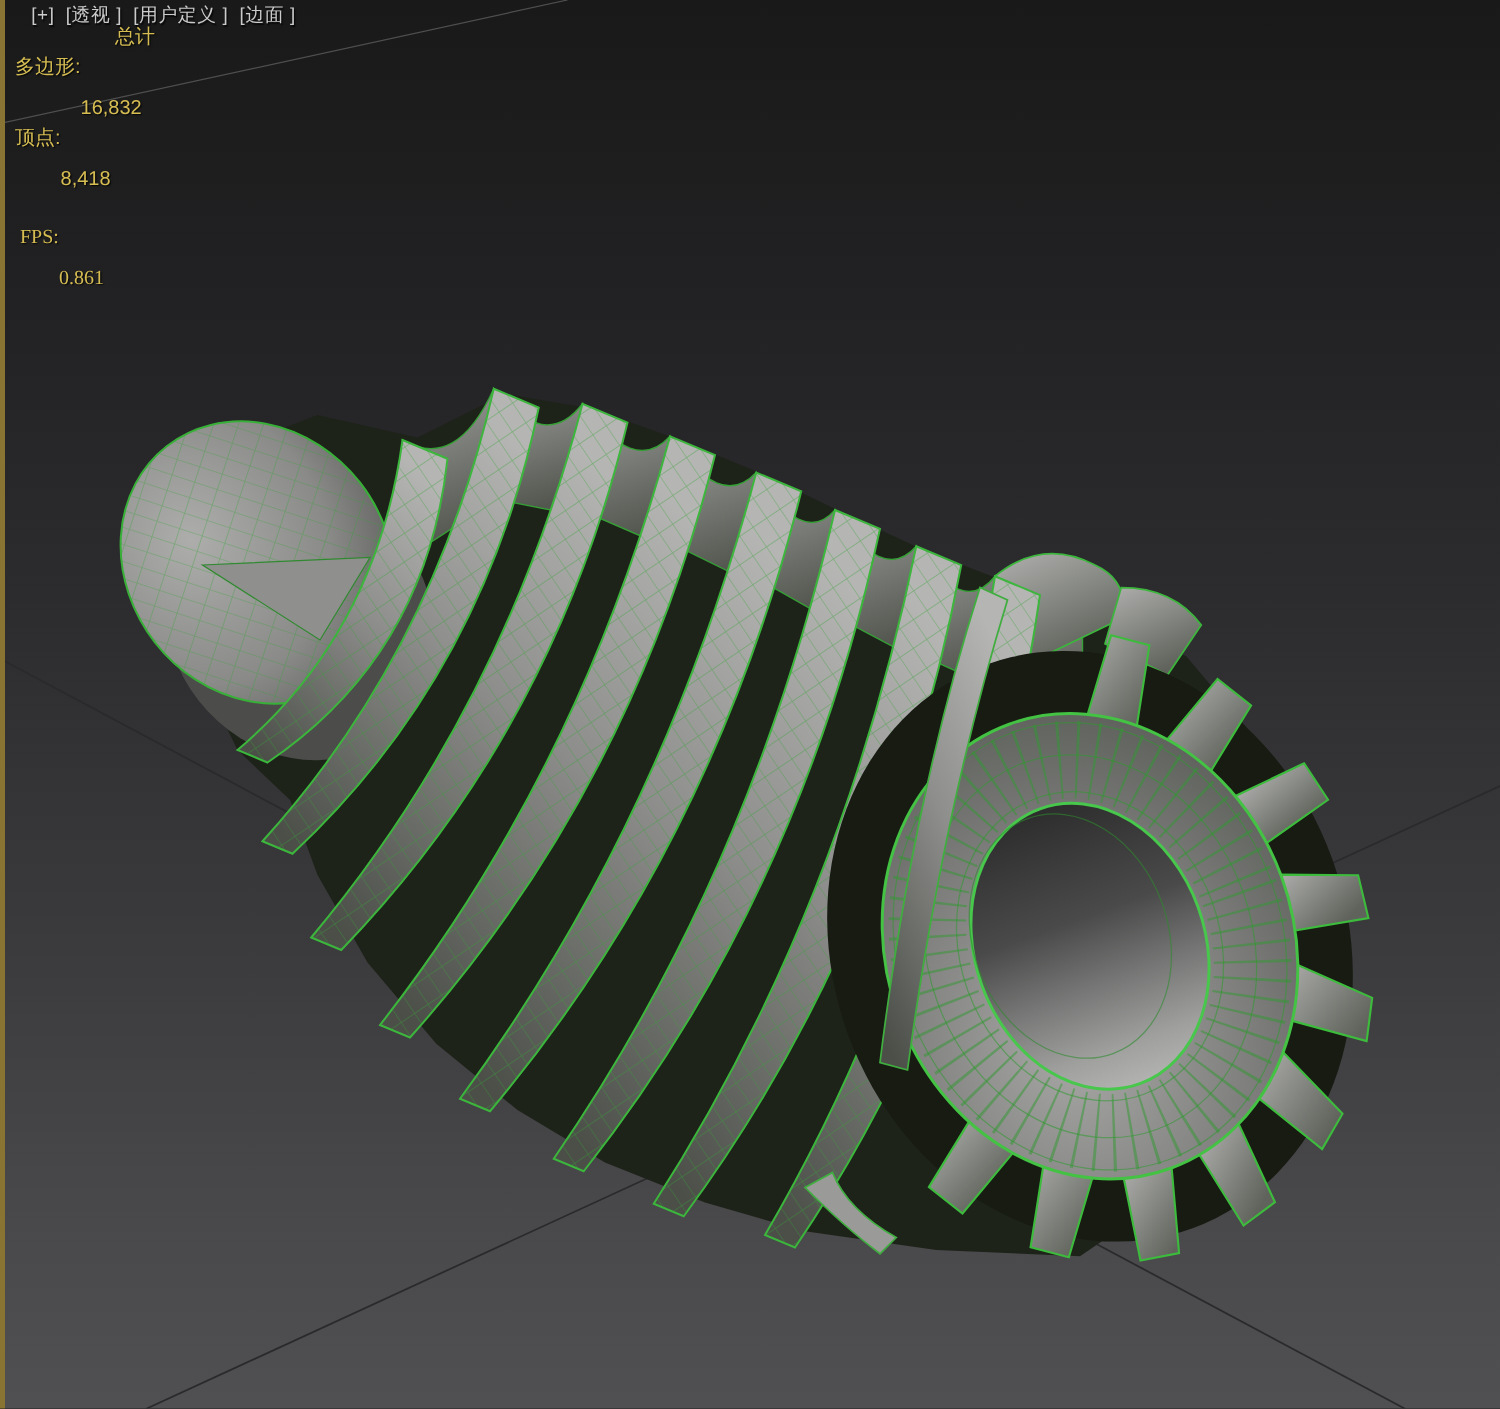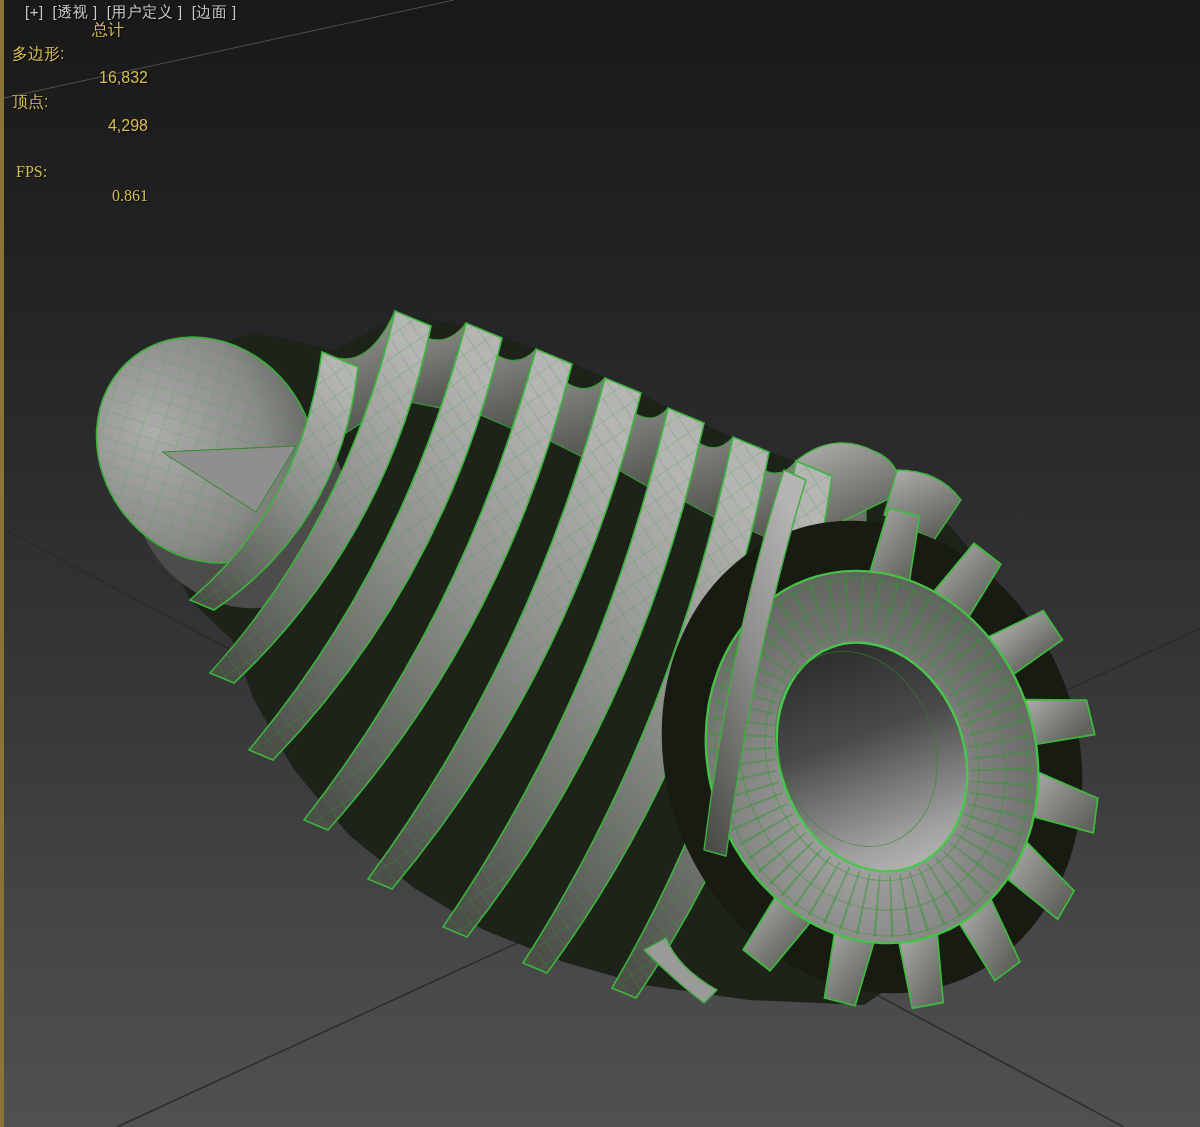--- a/index.html
+++ b/index.html
@@ -21,22 +21,22 @@
     text-shadow:1px 1px 1px rgba(0,0,0,.8);
     white-space:nowrap;
   }
   .vp-label span{margin-right:9px;cursor:default;}
   .stats{
     position:absolute;left:8px;top:18px;width:136px;
     font-size:16px;color:#d6bd52;
     text-shadow:1px 1px 1px rgba(0,0,0,.8);
   }
   .stats .stats-title{margin-left:80px;line-height:24px;}
-  .stats .row{display:flex;justify-content:flex-end;line-height:24px;flex-direction:column;}
-  .stats .row .val{text-align:right;}
+  .stats .row{display:flex;justify-content:flex-start;line-height:24px;}
+  .stats .row .val{text-align:right;margin-top:33px;}
   .stats .row.fps{margin-top:22px;padding-left:4px;font-family:Liberation Serif, serif;}
 </style>
 </head>
 <body>
 
 <div class="stage">
 
   <svg class="canvas" width="1200" height="1127" viewBox="0 0 1200 1127">
     <defs>
       <pattern id="mesh" width="13" height="19" patternUnits="userSpaceOnUse" patternTransform="rotate(-34)">
@@ -175,21 +175,21 @@
   </div>
 
   <div class="stats">
     <div class="stats-title">总计</div>
     <div class="row">
       <span class="lab">多边形:</span>
       <span class="val">16,832</span>
     </div>
     <div class="row">
       <span class="lab">顶点:</span>
-      <span class="val">4,298</span>
+      <span class="val">8,418</span>
     </div>
     <div class="row fps">
       <span class="lab">FPS:</span>
       <span class="val">0.861</span>
     </div>
   </div>
 
 </div>
 
 </body></html>

